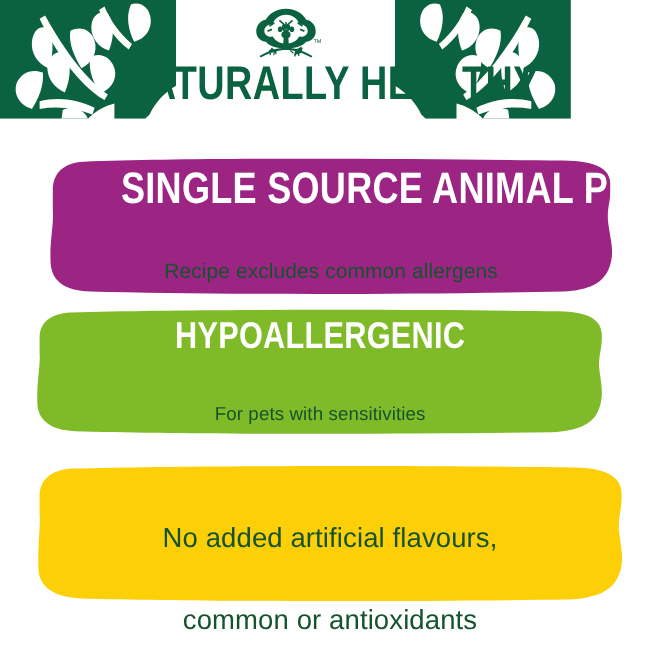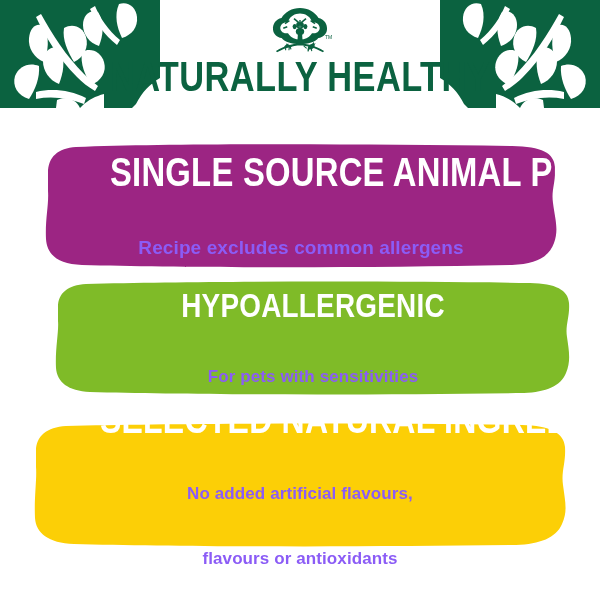--- a/index.html
+++ b/index.html
@@ -19,21 +19,21 @@
     height: 600px;
     background: #ffffff;
     overflow: hidden;
   }
 
   
   #header {
     position: absolute;
     left: 0;
     top: 0;
-    width: 600px;
+    width: 519px;
     height: 118px;
   }
   .laurel {
     position: absolute;
     top: 0;
     width: 160px;
     height: 108px;
   }
   .laurel.left  { left: 0; }
   .laurel.right { right: 0; transform: scaleX(-1); }
@@ -97,57 +97,57 @@
     font-weight: bold;
     color: #ffffff;
     white-space: nowrap;
     line-height: 1.02;
     letter-spacing: 0.3px;
     transform: scaleX(0.82);
     transform-origin: center center;
   }
   .banner-sub {
     font-family: "Liberation Sans", sans-serif;
-    font-weight: bold;
-    color: #8b5cf6;
+    font-weight: normal;
+    color: #14532d;
     line-height: 1.22;
     letter-spacing: 0.1px;
     white-space: nowrap;
     margin-top: 44px;
   }
 
   
   #banner-protein {
     left: 42px;
     top: 143px;
     width: 518px;
     height: 125px;
   }
   #banner-protein .banner-title { font-size: 40px; margin-bottom: 5px; }
   #banner-protein .banner-sub   { font-size: 19px; }
 
   
   #banner-hypo {
-    left: 54px;
+    left: 32px;
     top: 281px;
     width: 518px;
     height: 114px;
   }
   #banner-hypo .banner-title { font-size: 34px; margin-bottom: 7px; }
   #banner-hypo .banner-sub   { font-size: 17px; }
 
   
   #banner-natural {
     left: 30px;
     top: 423px;
     width: 540px;
     height: 124px;
   }
   #banner-natural .banner-title { font-size: 39px; margin-bottom: 6px; }
-  #banner-natural .banner-sub   { font-size: 17px; }
+  #banner-natural .banner-sub   { font-size: 25px; }
 </style>
 </head>
 <body>
 
 <div id="page">
 
   <div id="header">
 
     <div class="laurel left">
       <svg viewBox="0 0 160 108" xmlns="http://www.w3.org/2000/svg">
@@ -308,17 +308,17 @@
                  C535 78 538 88 532 101
                  C526 115 510 121 486 122
                  C340 124 150 124 44 121
                  C18 120 6 110 5 95
                  C4 74 7 56 6 44 Z" fill="#FCCF06"></path>
       </svg>
     </div>
     <div class="content">
       <div class="banner-title">SELECTED NATURAL INGREDIENTS</div>
       <div class="banner-sub">No added artificial flavours,</div>
-      <div class="banner-sub">flavours or antioxidants</div>
+      <div class="banner-sub">common or antioxidants</div>
     </div>
   </div>
 
 </div>
 
 </body></html>

